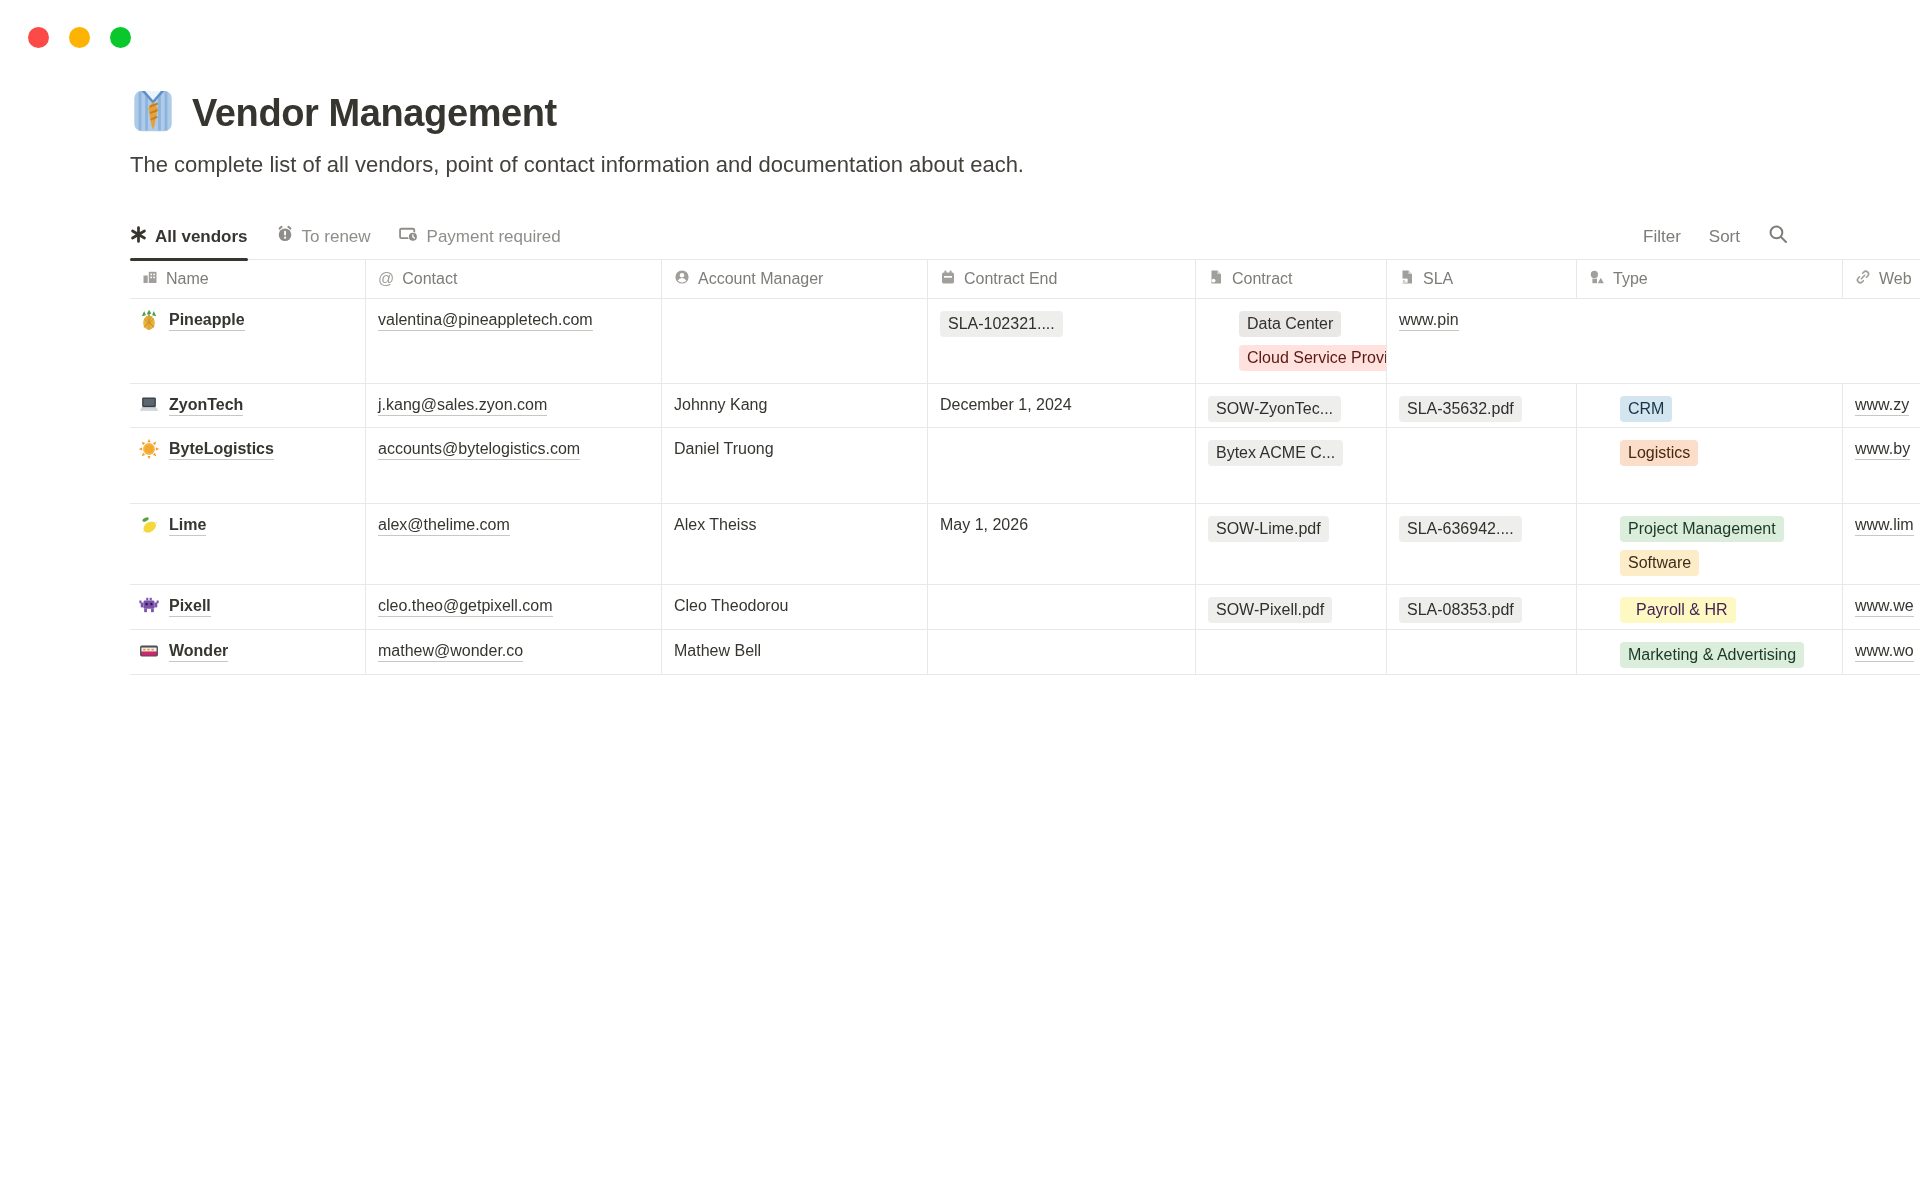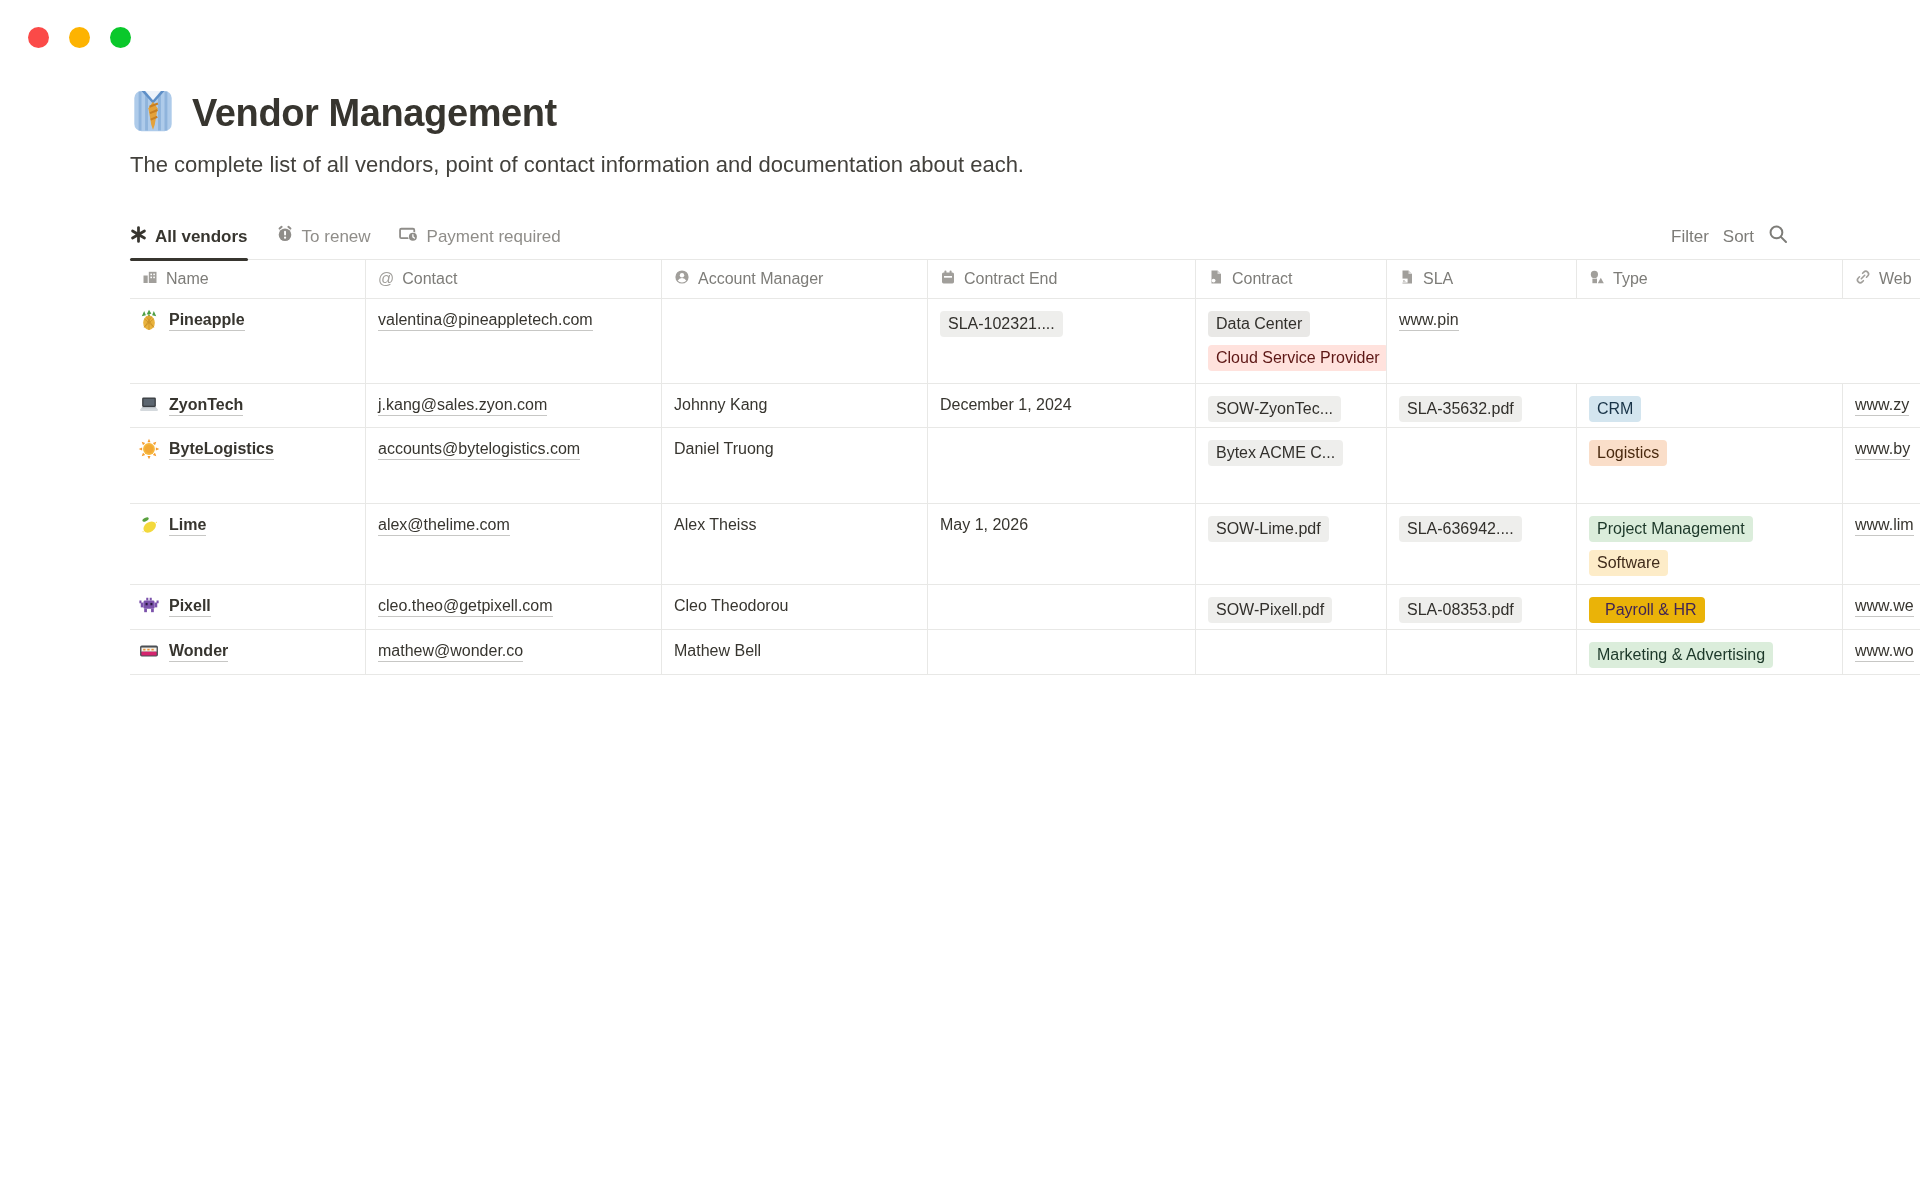--- a/index.html
+++ b/index.html
@@ -22,21 +22,21 @@
   
   .toolbar { margin-left:130px; margin-top:36px; height:46px; display:flex; align-items:center;
              border-bottom:1px solid #E8E8E6; position:relative; }
   .tabs { display:flex; align-items:center; gap:28px; }
   .tab { display:flex; align-items:center; gap:8px; font-size:17px; color:#8F8D89; height:46px;
          position:relative; cursor:pointer; }
   .tab.active { color:#37352F; font-weight:bold; }
   .tab.active::after { content:""; position:absolute; left:0; right:0; bottom:-1.5px; height:3px;
                        background:#37352F; border-radius:2px; }
   .tab svg { flex:none; }
-  .actions { margin-left:auto; display:flex; align-items:center; gap:14px; padding-right:132px;justify-content:flex-end; }
+  .actions { margin-left:auto; display:flex; align-items:center; gap:28px; padding-right:132px;justify-content:flex-end; }
   .action { font-size:17px; color:#7D7C78; cursor:pointer; }
 
   
   .table { margin-left:130px; }
   .trow { display:grid; grid-template-columns:236px 296px 266px 268px 191px 190px 266px 210px;
           border-bottom:1px solid #E8E8E6; }
   .td { border-right:1px solid #E8E8E6; padding:12px 12px 8px 12px; font-size:16px;
         display:flex; align-items:flex-start; overflow:hidden; }
   .td:last-child { border-right:none; }
   .thead .td { padding-top:0; padding-bottom:0; align-items:center; height:38px; color:#7D7C78;
@@ -46,28 +46,28 @@
   .r1 { height:85px; } .r2 { height:44px; } .r3 { height:76px; }
   .r4 { height:81px; } .r5 { height:45px; } .r6 { height:45px; }
 
   .ulink { border-bottom:1px solid rgba(55,53,47,0.28); padding-bottom:1px; cursor:pointer; }
   .vendor-name { font-weight:bold; }
   .date { color:#37352F; }
 
   .chip { display:inline-block; padding:2px 8px 3px 8px; border-radius:4px;
           background:rgba(227,226,224,0.6); color:#32302C; font-size:16px; line-height:21px;
           white-space:nowrap; cursor:pointer; }
-  .tags { display:flex; flex-direction:column; gap:8px; align-items:flex-start; }
+  .tags { display:flex; flex-direction:column; gap:8px; align-items:flex-start;margin-left:31px; }
   .chip[data-color="gray"]   { background:rgba(227,226,224,0.8); color:#32302C; }
   .chip[data-color="red"]    { background:#FFE2DD; color:#5D1715; }
   .chip[data-color="blue"]   { background:#D3E5EF; color:#183347; }
   .chip[data-color="orange"] { background:#FADEC9; color:#49290E; }
   .chip[data-color="green"]  { background:#DBEDDB; color:#1C3829; }
   .chip[data-color="yellow"] { background:#FDECC8; color:#402C1B; }
-  .chip[data-color="purple"] { background:#eab308; color:#412454;padding-left:16px; }
+  .chip[data-color="purple"] { background:#fef9c3; color:#412454;padding-left:16px; }
 
   .hicon { color:#A19F9B; flex:none; }
   .at-glyph { font-size:16px; color:#A19F9B; line-height:16px; }
 </style>
 </head>
 <body>
 
 <div class="traffic">
   <div class="dot close"></div>
   <div class="dot min"></div>

